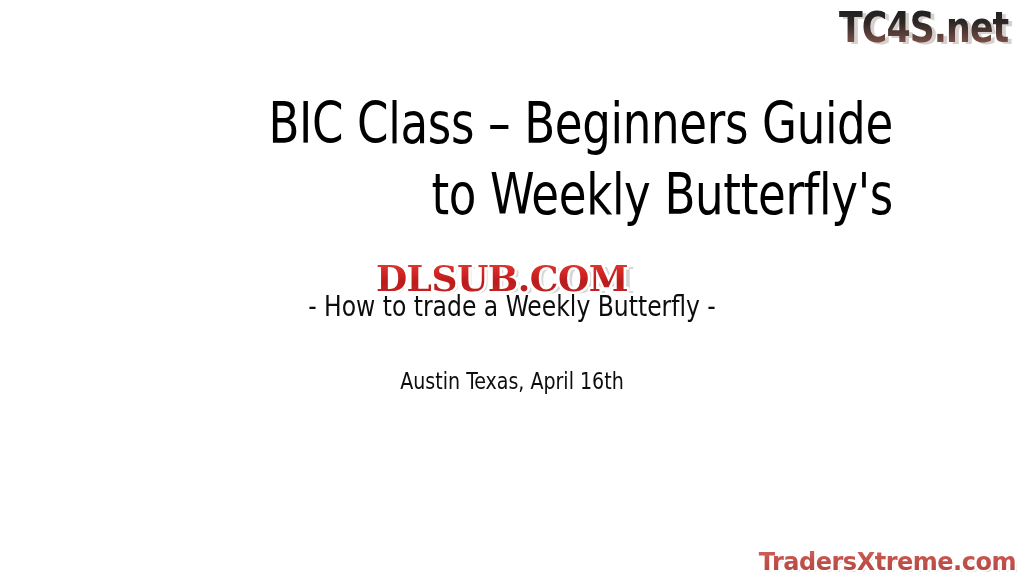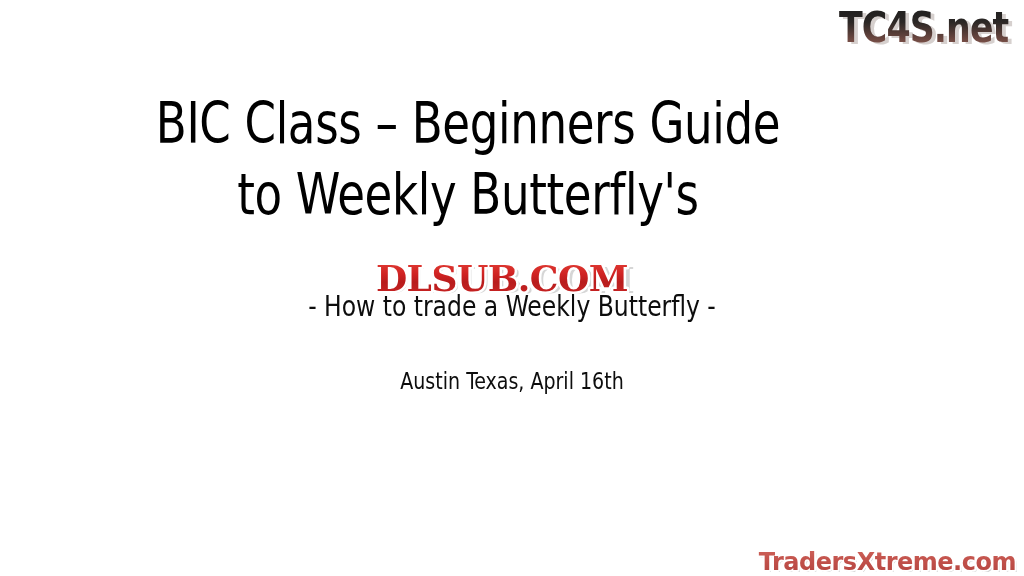--- a/index.html
+++ b/index.html
@@ -16,21 +16,22 @@
     overflow: hidden;
     font-family: "Liberation Sans", sans-serif;
   }
 
   
   .title-block {
     position: absolute;
     left: 0;
     top: 88px;
     width: 936px;
-    text-align: center;
+    text-align: right;
+    padding-left: 13px;
   }
 
   .title-line {
     font-family: "DejaVu Sans Condensed", "Liberation Sans Narrow", "Liberation Sans", sans-serif;
     font-size: 57px;
     font-weight: 300;
     line-height: 71px;
     color: #000000;
     letter-spacing: -0.4px;
     white-space: nowrap;

